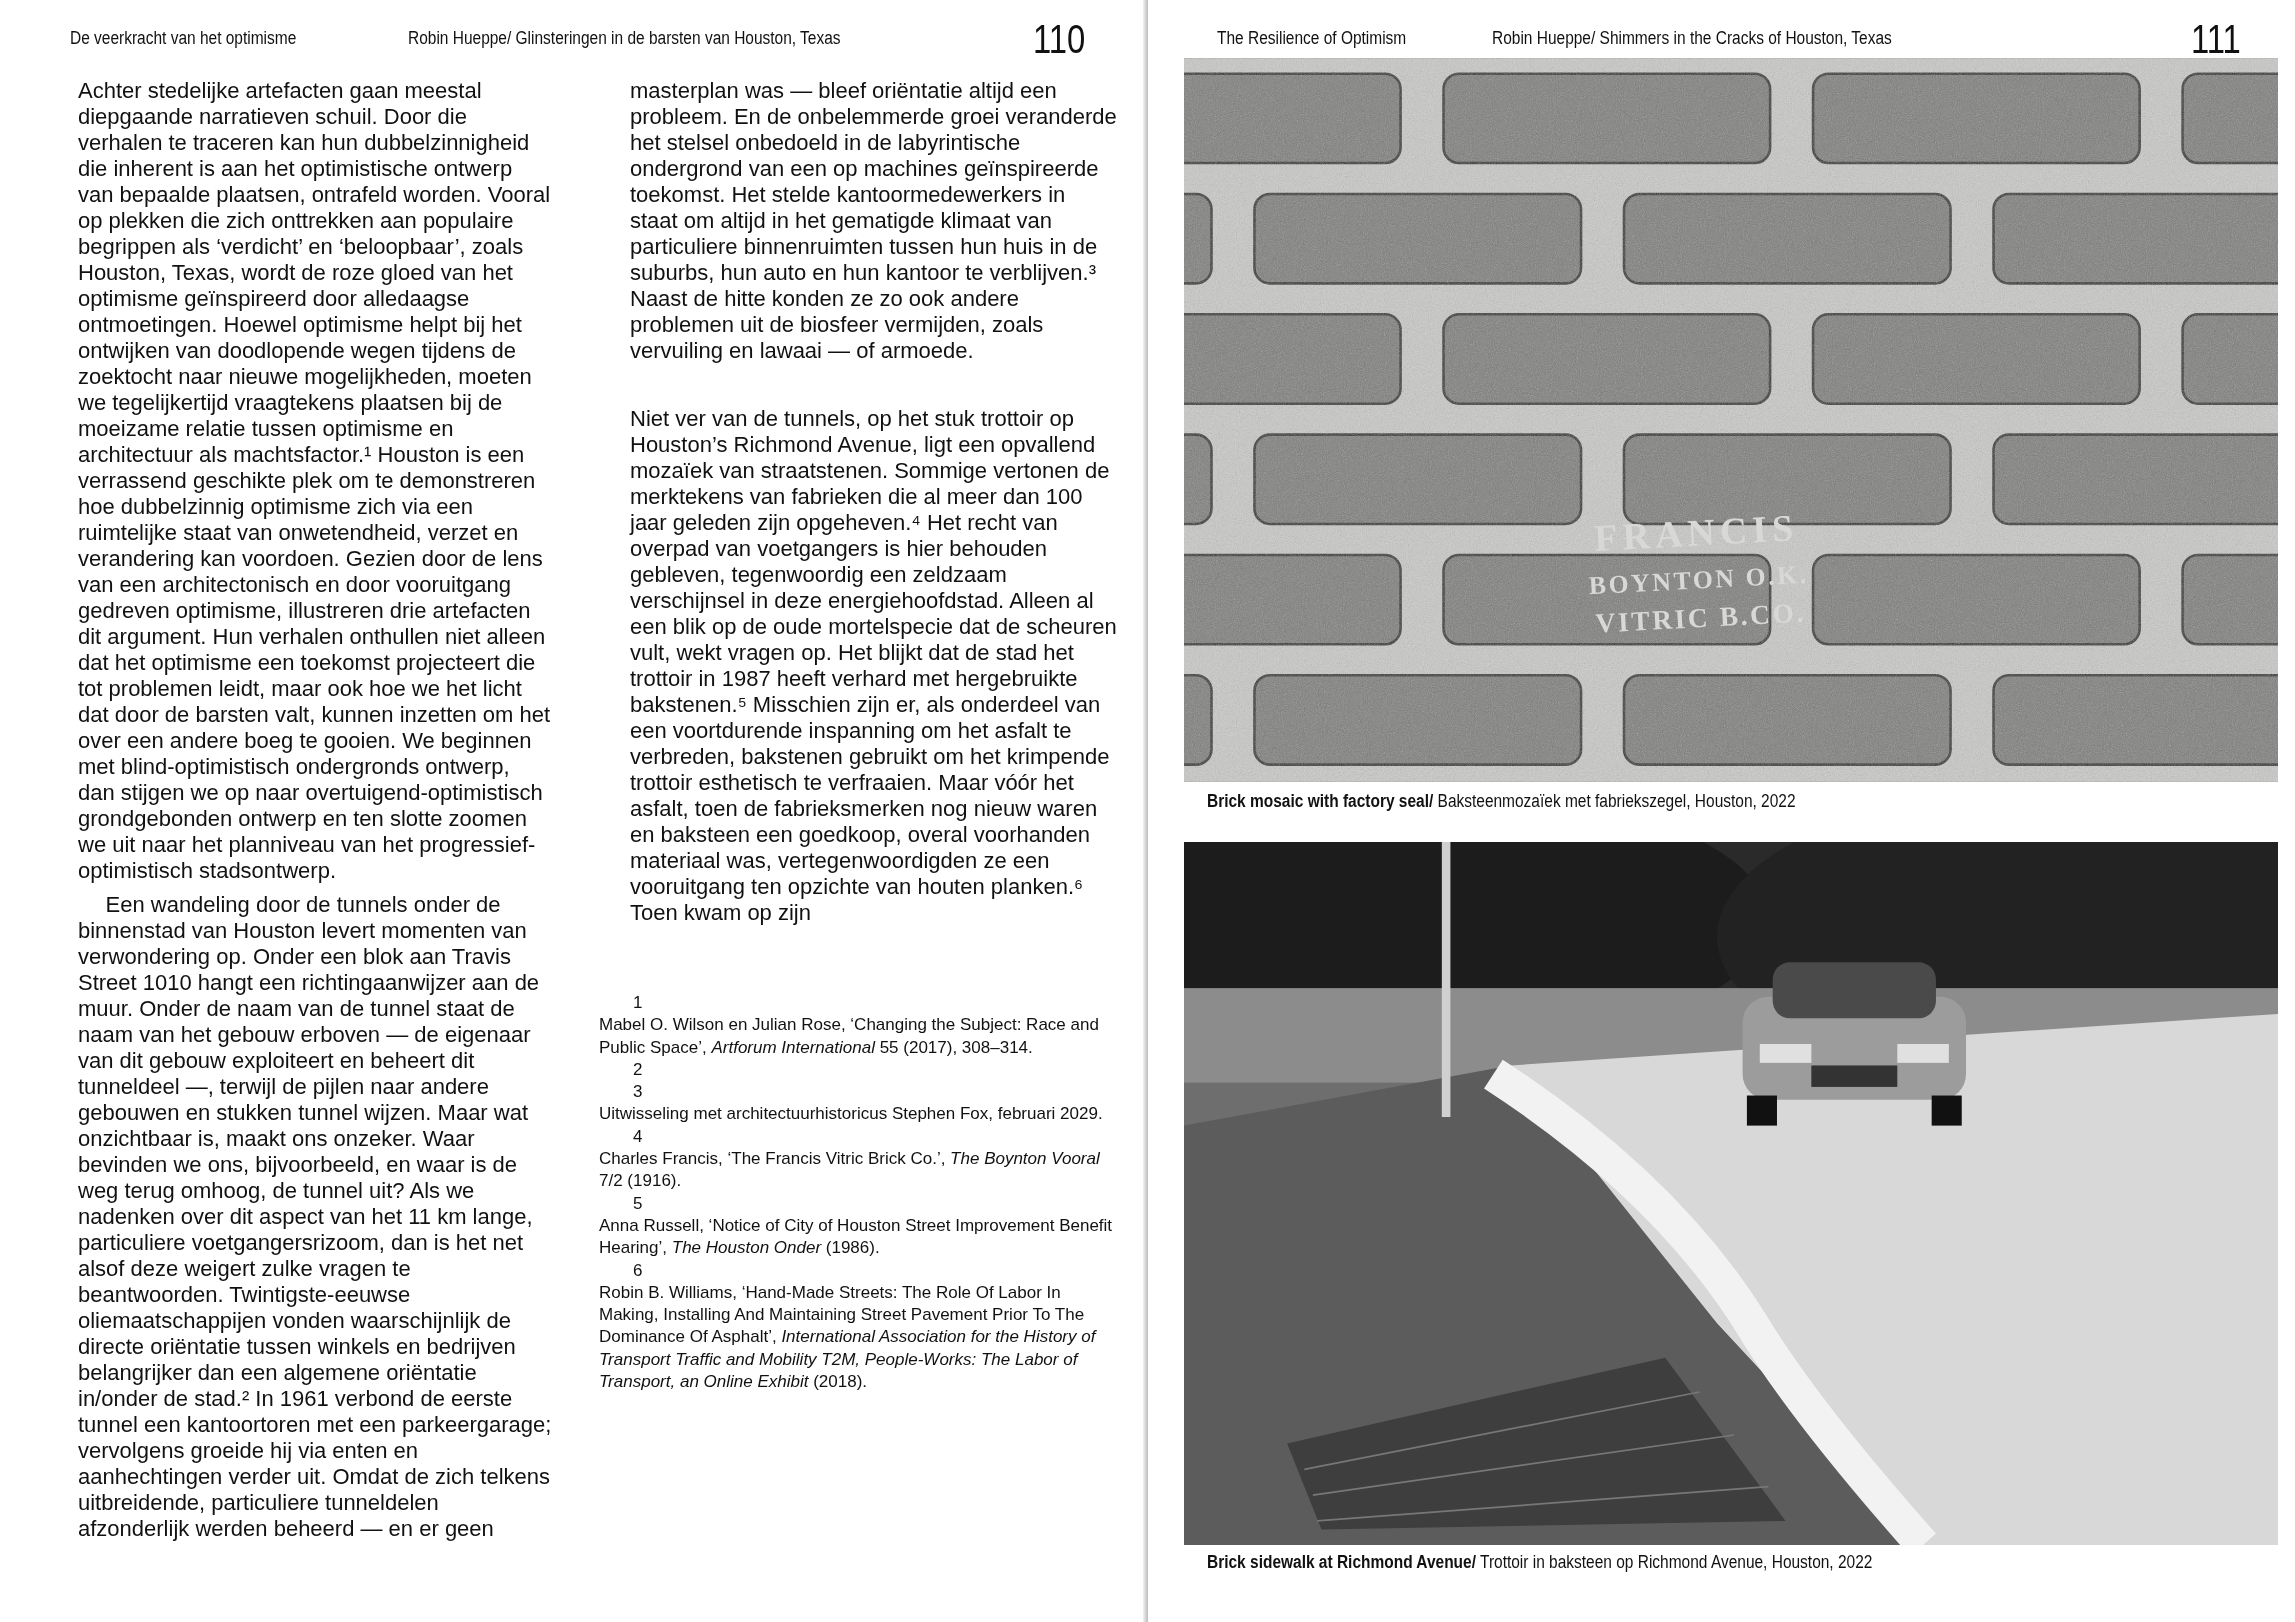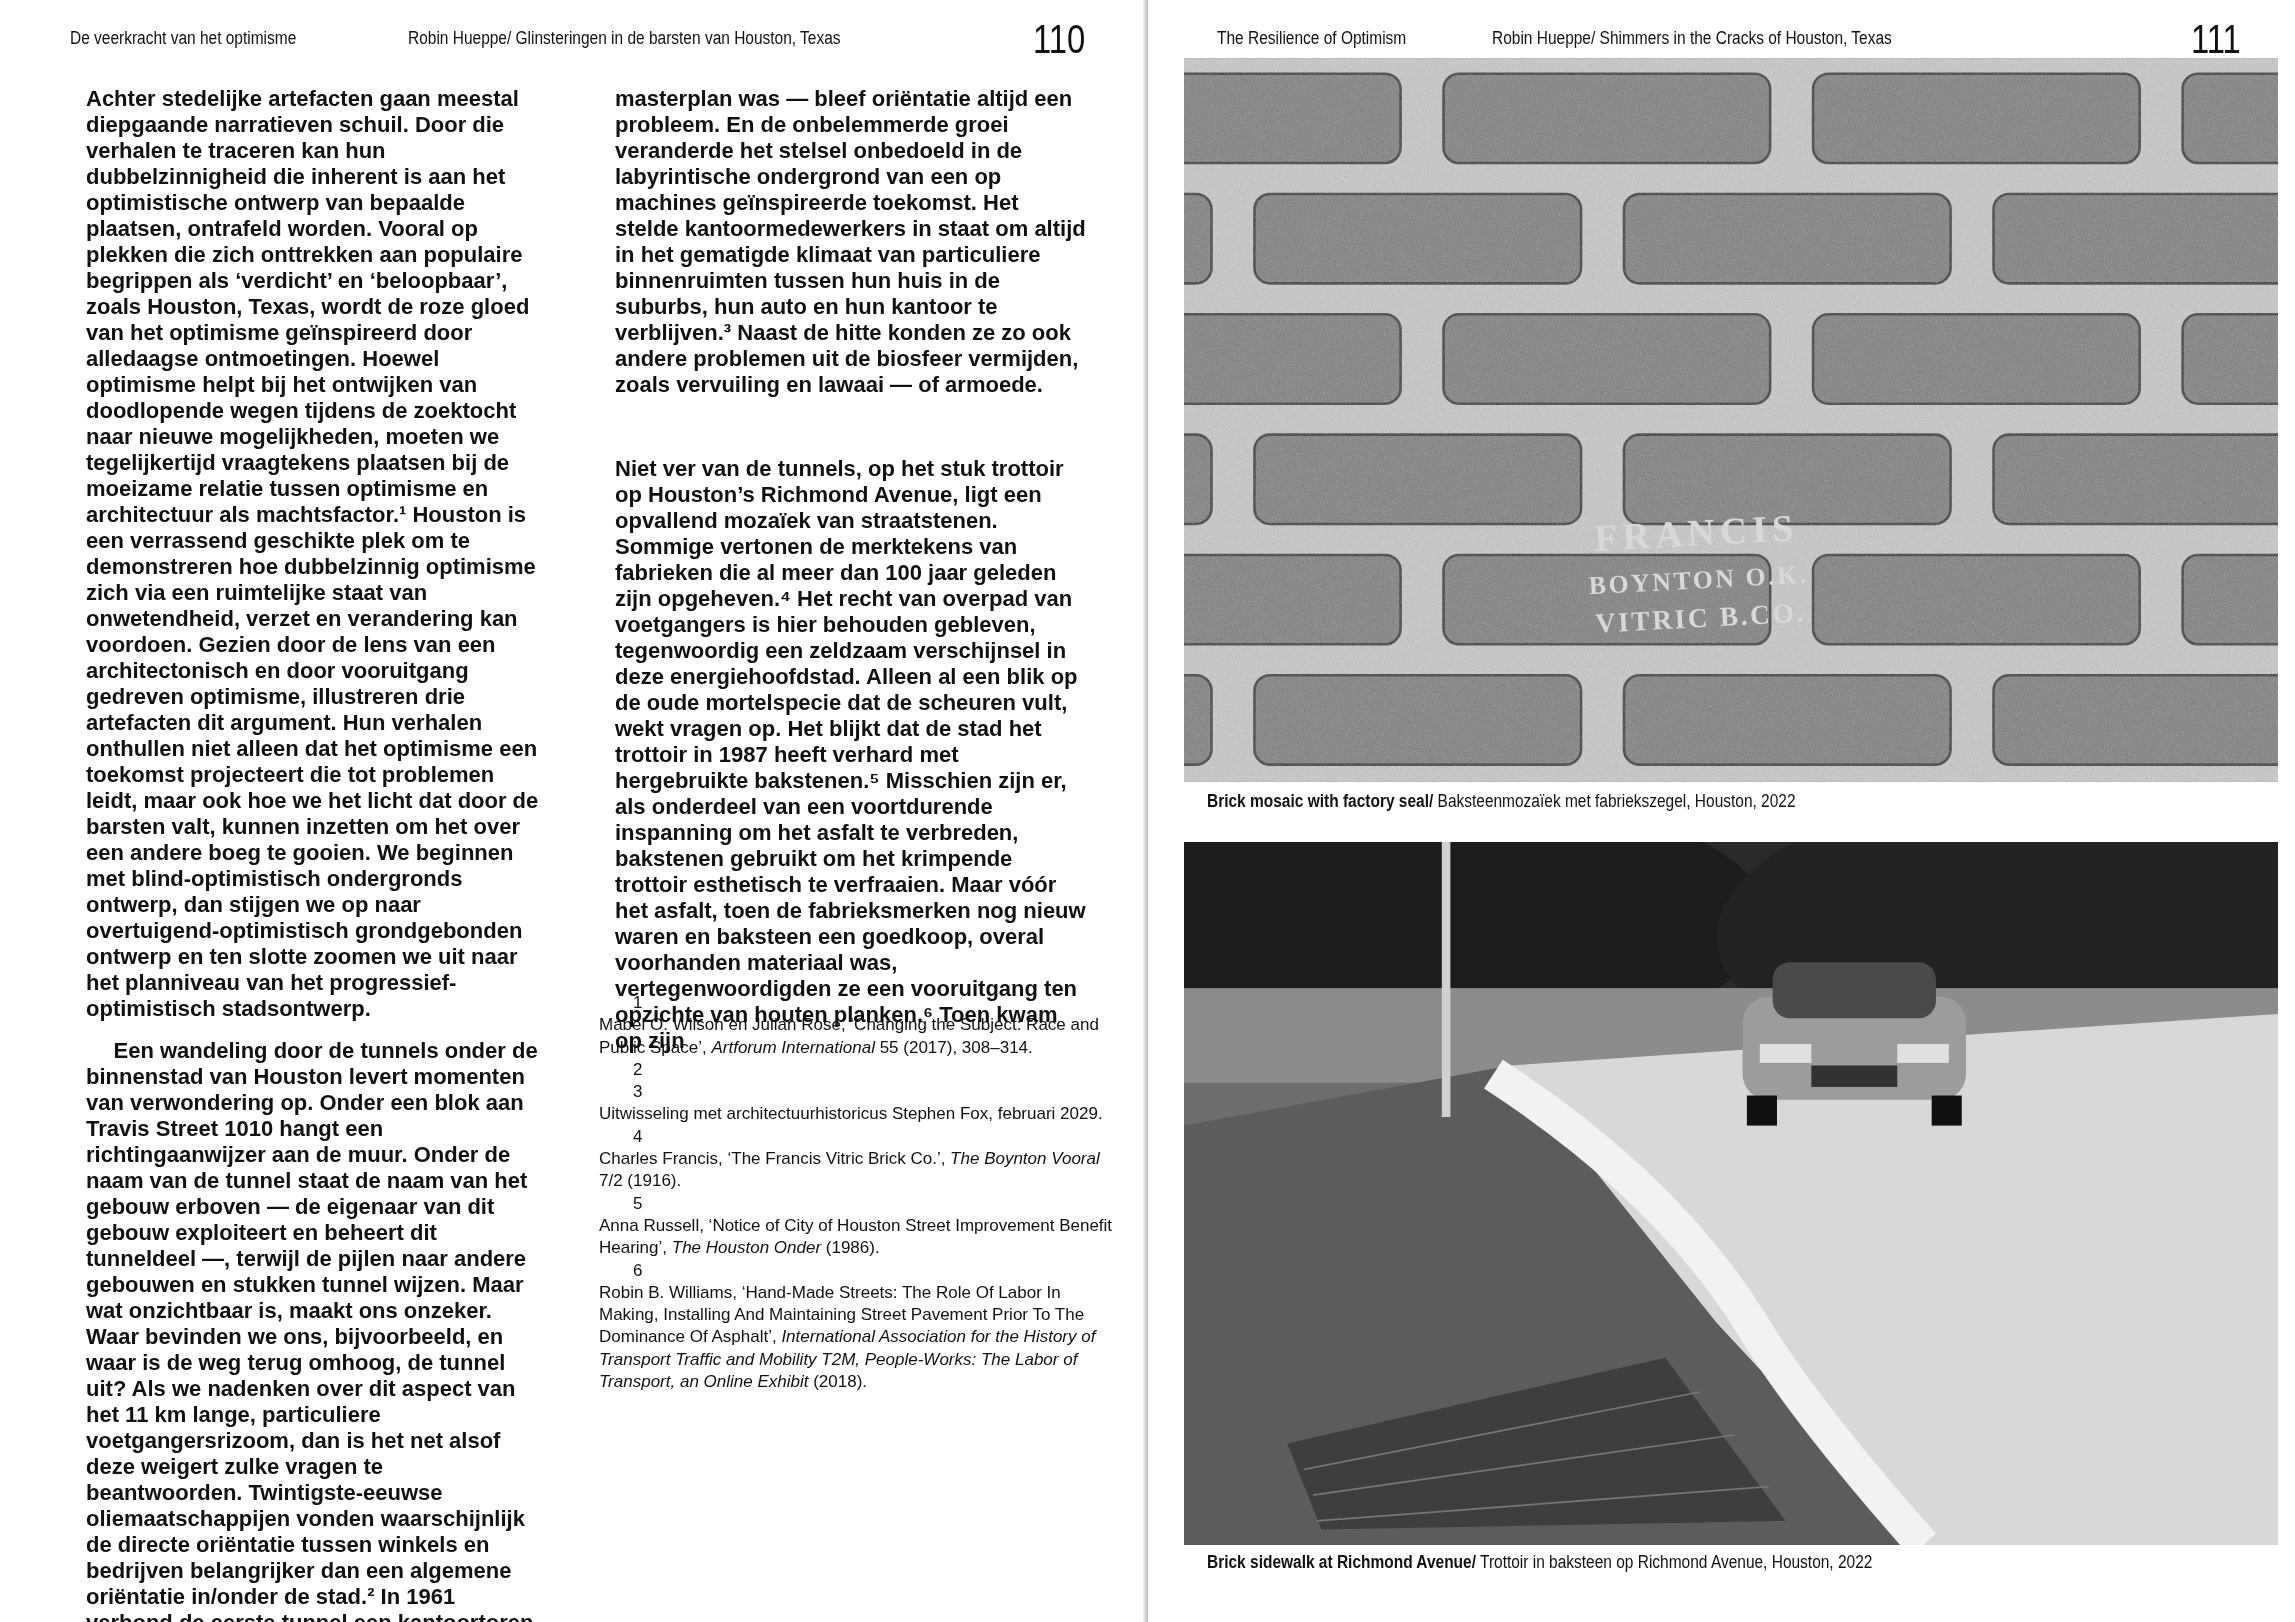--- a/index.html
+++ b/index.html
@@ -4,21 +4,21 @@
 <style>
   html,body{margin:0;padding:0;}
   body{width:2295px;height:1623px;background:#fff;position:relative;overflow:hidden;font-family:"Liberation Sans",sans-serif;color:#111;}
   .page{position:absolute;top:0;height:1623px;background:#fff;}
   .left{left:0;width:1148px;padding-left:12px;}
   .right{left:1148px;width:1147px;}
   .gutter{position:absolute;left:1143px;top:0;width:12px;height:1623px;background:linear-gradient(90deg,#f2f2f2,#bdbdbd 40%,#555 50%,#bdbdbd 60%,#f4f4f4);}
   .rh{position:absolute;top:27.5px;font-size:18px;letter-spacing:0;transform:scaleX(0.86);transform-origin:left;white-space:nowrap;}
   .pnum{position:absolute;top:15.5px;font-size:41px;transform:scaleX(0.8);transform-origin:left;}
   .col{position:absolute;font-size:22px;line-height:26px;}
-  .col p{margin:16px;font-weight:bold;}
+  .col p{margin:8px;}
   .col .ind{text-indent:27.5px;}
   .col .gap{height:26px;}
   .notes{position:absolute;left:599px;top:992px;width:516px;font-size:17px;line-height:22.3px;}
   .notes .n{padding-left:34px;}
   .notes i{font-style:italic;text-align:center;}
   .photo{position:absolute;left:1184px;width:1094px;overflow:hidden;}
   .caption{position:absolute;left:1207px;font-size:18px;transform:scaleX(0.86);transform-origin:left;white-space:nowrap;font-weight:bold;}
   .caption span{font-weight:normal;}
 </style>
 </head>
@@ -27,21 +27,21 @@
 <div class="page left">
   <div class="rh" style="left:70px;">De veerkracht van het optimisme</div>
   <div class="rh" style="left:408px;">Robin Hueppe/ Glinsteringen in de barsten van Houston, Texas</div>
   <div class="pnum" style="left:1033px;">110</div>
 
   <div class="col" style="left:70px;top:70px;width:490px;text-align:left;">
     <p>Achter stedelijke artefacten gaan meestal diepgaande narratieven schuil. Door die verhalen te traceren kan hun dubbelzinnigheid die inherent is aan het optimistische ontwerp van bepaalde plaatsen, ontrafeld worden. Vooral op plekken die zich onttrekken aan populaire begrippen als ‘verdicht’ en ‘beloopbaar’, zoals Houston, Texas, wordt de roze gloed van het optimisme geïnspireerd door alledaagse ontmoetingen. Hoewel optimisme helpt bij het ontwijken van doodlopende wegen tijdens de zoektocht naar nieuwe mogelijkheden, moeten we tegelijkertijd vraagtekens plaatsen bij de moeizame relatie tussen optimisme en architectuur als machtsfactor.¹ Houston is een verrassend geschikte plek om te demonstreren hoe dubbelzinnig optimisme zich via een ruimtelijke staat van onwetendheid, verzet en verandering kan voordoen. Gezien door de lens van een architectonisch en door vooruitgang gedreven optimisme, illustreren drie artefacten dit argument. Hun verhalen onthullen niet alleen dat het optimisme een toekomst projecteert die tot problemen leidt, maar ook hoe we het licht dat door de barsten valt, kunnen inzetten om het over een andere boeg te gooien. We beginnen met blind-optimistisch ondergronds ontwerp, dan stijgen we op naar overtuigend-optimistisch grondgebonden ontwerp en ten slotte zoomen we uit naar het planniveau van het progressief-optimistisch stadsontwerp.</p>
     <p class="ind">Een wandeling door de tunnels onder de binnenstad van Houston levert momenten van verwondering op. Onder een blok aan Travis Street 1010 hangt een richtingaanwijzer aan de muur. Onder de naam van de tunnel staat de naam van het gebouw erboven — de eigenaar van dit gebouw exploiteert en beheert dit tunneldeel —, terwijl de pijlen naar andere gebouwen en stukken tunnel wijzen. Maar wat onzichtbaar is, maakt ons onzeker. Waar bevinden we ons, bijvoorbeeld, en waar is de weg terug omhoog, de tunnel uit? Als we nadenken over dit aspect van het 11 km lange, particuliere voetgangersrizoom, dan is het net alsof deze weigert zulke vragen te beantwoorden. Twintigste-eeuwse oliemaatschappijen vonden waarschijnlijk de directe oriëntatie tussen winkels en bedrijven belangrijker dan een algemene oriëntatie in/onder de stad.² In 1961 verbond de eerste tunnel een kantoortoren met een parkeergarage; vervolgens groeide hij via enten en aanhechtingen verder uit. Omdat de zich telkens uitbreidende, particuliere tunneldelen afzonderlijk werden beheerd — en er geen</p>
   </div>
 
-  <div class="col" style="left:599px;top:70px;width:503px;">
+  <div class="col" style="left:622px;top:70px;width:503px;">
     <p>masterplan was — bleef oriëntatie altijd een probleem. En de onbelemmerde groei veranderde het stelsel onbedoeld in de labyrintische ondergrond van een op machines geïnspireerde toekomst. Het stelde kantoormedewerkers in staat om altijd in het gematigde klimaat van particuliere binnenruimten tussen hun huis in de suburbs, hun auto en hun kantoor te verblijven.³ Naast de hitte konden ze zo ook andere problemen uit de biosfeer vermijden, zoals vervuiling en lawaai — of armoede.</p>
     <div class="gap"></div>
     <p>Niet ver van de tunnels, op het stuk trottoir op Houston’s Richmond Avenue, ligt een opvallend mozaïek van straatstenen. Sommige vertonen de merktekens van fabrieken die al meer dan 100 jaar geleden zijn opgeheven.⁴ Het recht van overpad van voetgangers is hier behouden gebleven, tegenwoordig een zeldzaam verschijnsel in deze energiehoofdstad. Alleen al een blik op de oude mortelspecie dat de scheuren vult, wekt vragen op. Het blijkt dat de stad het trottoir in 1987 heeft verhard met hergebruikte bakstenen.⁵ Misschien zijn er, als onderdeel van een voortdurende inspanning om het asfalt te verbreden, bakstenen gebruikt om het krimpende trottoir esthetisch te verfraaien. Maar vóór het asfalt, toen de fabrieksmerken nog nieuw waren en baksteen een goedkoop, overal voorhanden materiaal was, vertegenwoordigden ze een vooruitgang ten opzichte van houten planken.⁶ Toen kwam op zijn</p>
   </div>
 
   <div class="notes" id="notes">
       <div class="n">1</div>
       <div>Mabel O. Wilson en Julian Rose, ‘Changing the Subject: Race and Public Space’, <i>Artforum International</i> 55 (2017), 308–314.</div>
       <div class="n">2</div>
       <div class="n">3</div>

